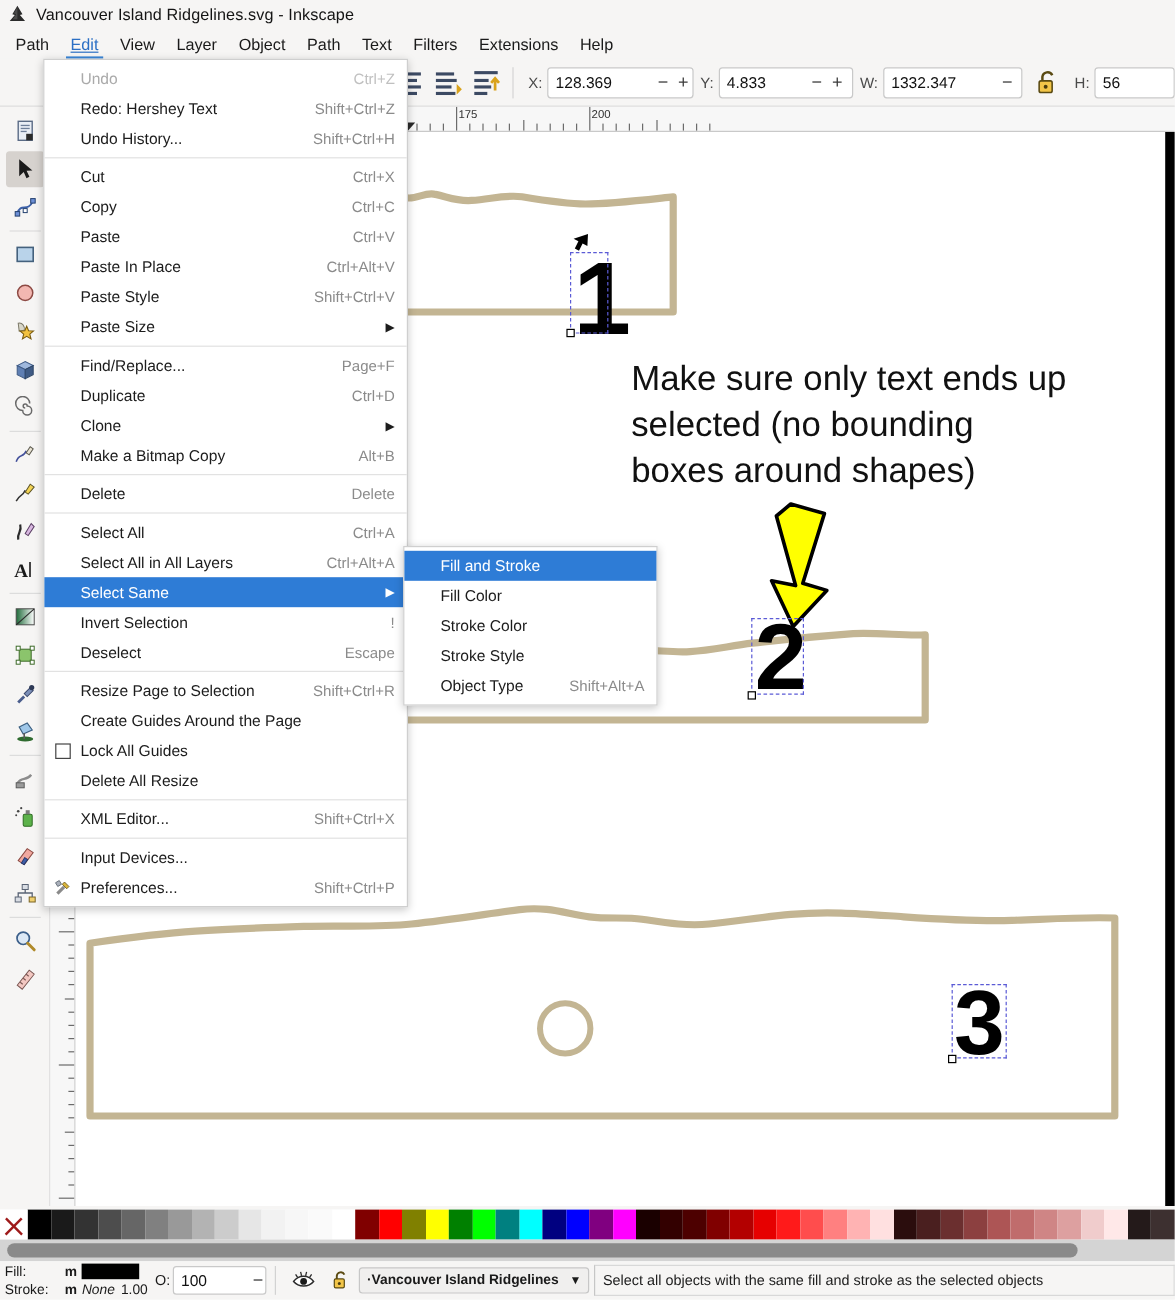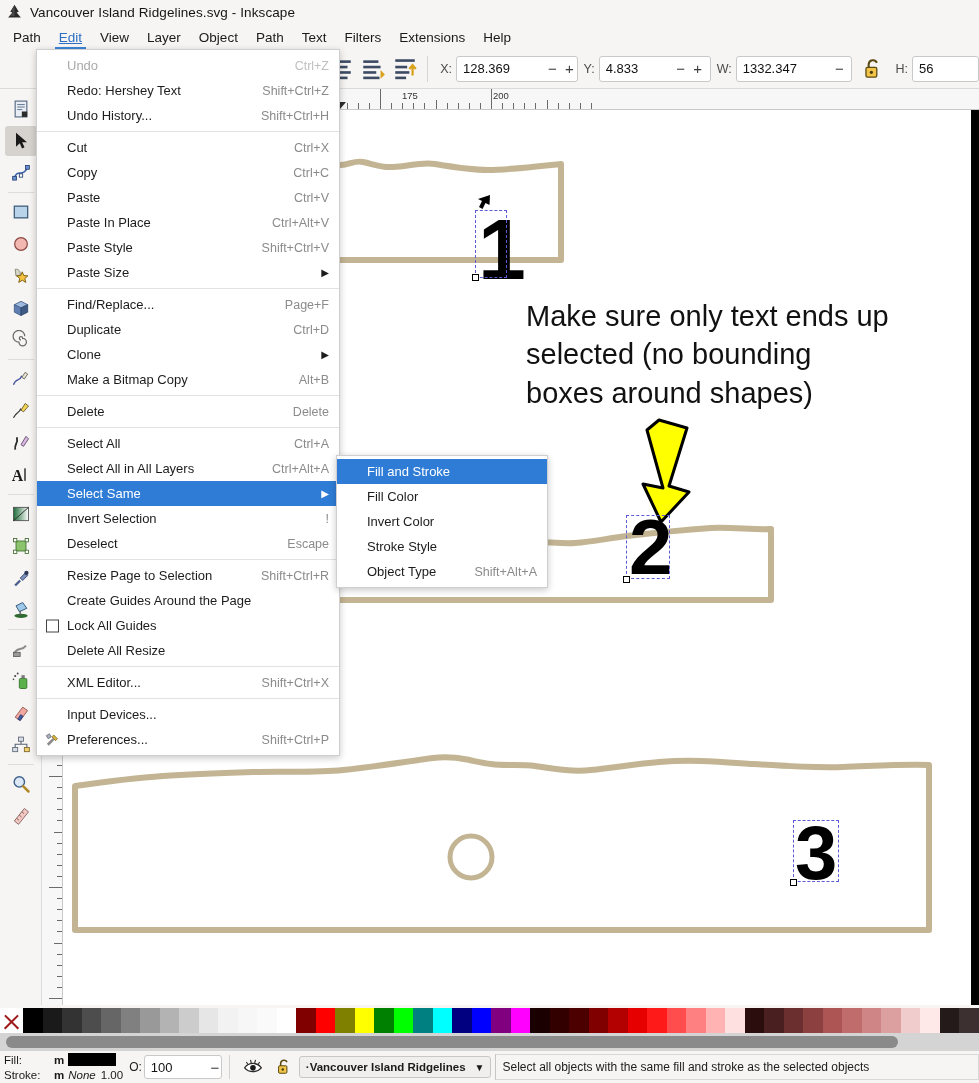--- a/index.html
+++ b/index.html
@@ -454,21 +454,21 @@
     <div class="tick" style="left: 238.1px; height: 6px;"></div>
     <div class="tick" style="left: 249.2px; height: 6px;"></div>
     <div class="tick" style="left: 260.3px; height: 6px;"></div>
     <div class="tick" style="left: 271.4px; height: 6px;"></div>
     <div class="tick" style="left: 282.5px; height: 9px;"></div>
     <div class="tick" style="left: 293.6px; height: 6px;"></div>
     <div class="tick" style="left: 304.7px; height: 6px;"></div>
     <div class="tick" style="left: 315.8px; height: 6px;"></div>
     <div class="tick" style="left: 326.9px; height: 6px;"></div>
     <div class="tick" style="left: 338px; height: 20px;"></div>
-    <div class="lbl" style="left: 360px;">175</div>
+    <div class="lbl" style="left: 340px;">175</div>
     <div class="tick" style="left: 349.1px; height: 6px;"></div>
     <div class="tick" style="left: 360.2px; height: 6px;"></div>
     <div class="tick" style="left: 371.3px; height: 6px;"></div>
     <div class="tick" style="left: 382.4px; height: 6px;"></div>
     <div class="tick" style="left: 393.5px; height: 9px;"></div>
     <div class="tick" style="left: 404.6px; height: 6px;"></div>
     <div class="tick" style="left: 415.7px; height: 6px;"></div>
     <div class="tick" style="left: 426.8px; height: 6px;"></div>
     <div class="tick" style="left: 437.9px; height: 6px;"></div>
     <div class="tick" style="left: 449px; height: 20px;"></div>
@@ -735,21 +735,21 @@
   </div>
 
 <div id="submenu">
     <div class="mrow hl">
       <span>Fill and Stroke</span>
     </div>
     <div class="mrow">
       <span>Fill Color</span>
     </div>
     <div class="mrow">
-      <span>Invert Color</span>
+      <span>Stroke Color</span>
     </div>
     <div class="mrow">
       <span>Stroke Style</span>
     </div>
     <div class="mrow">
       <span>Object Type</span>
       <span class="acc">Shift+Alt+A</span>
     </div>
   </div>
 

